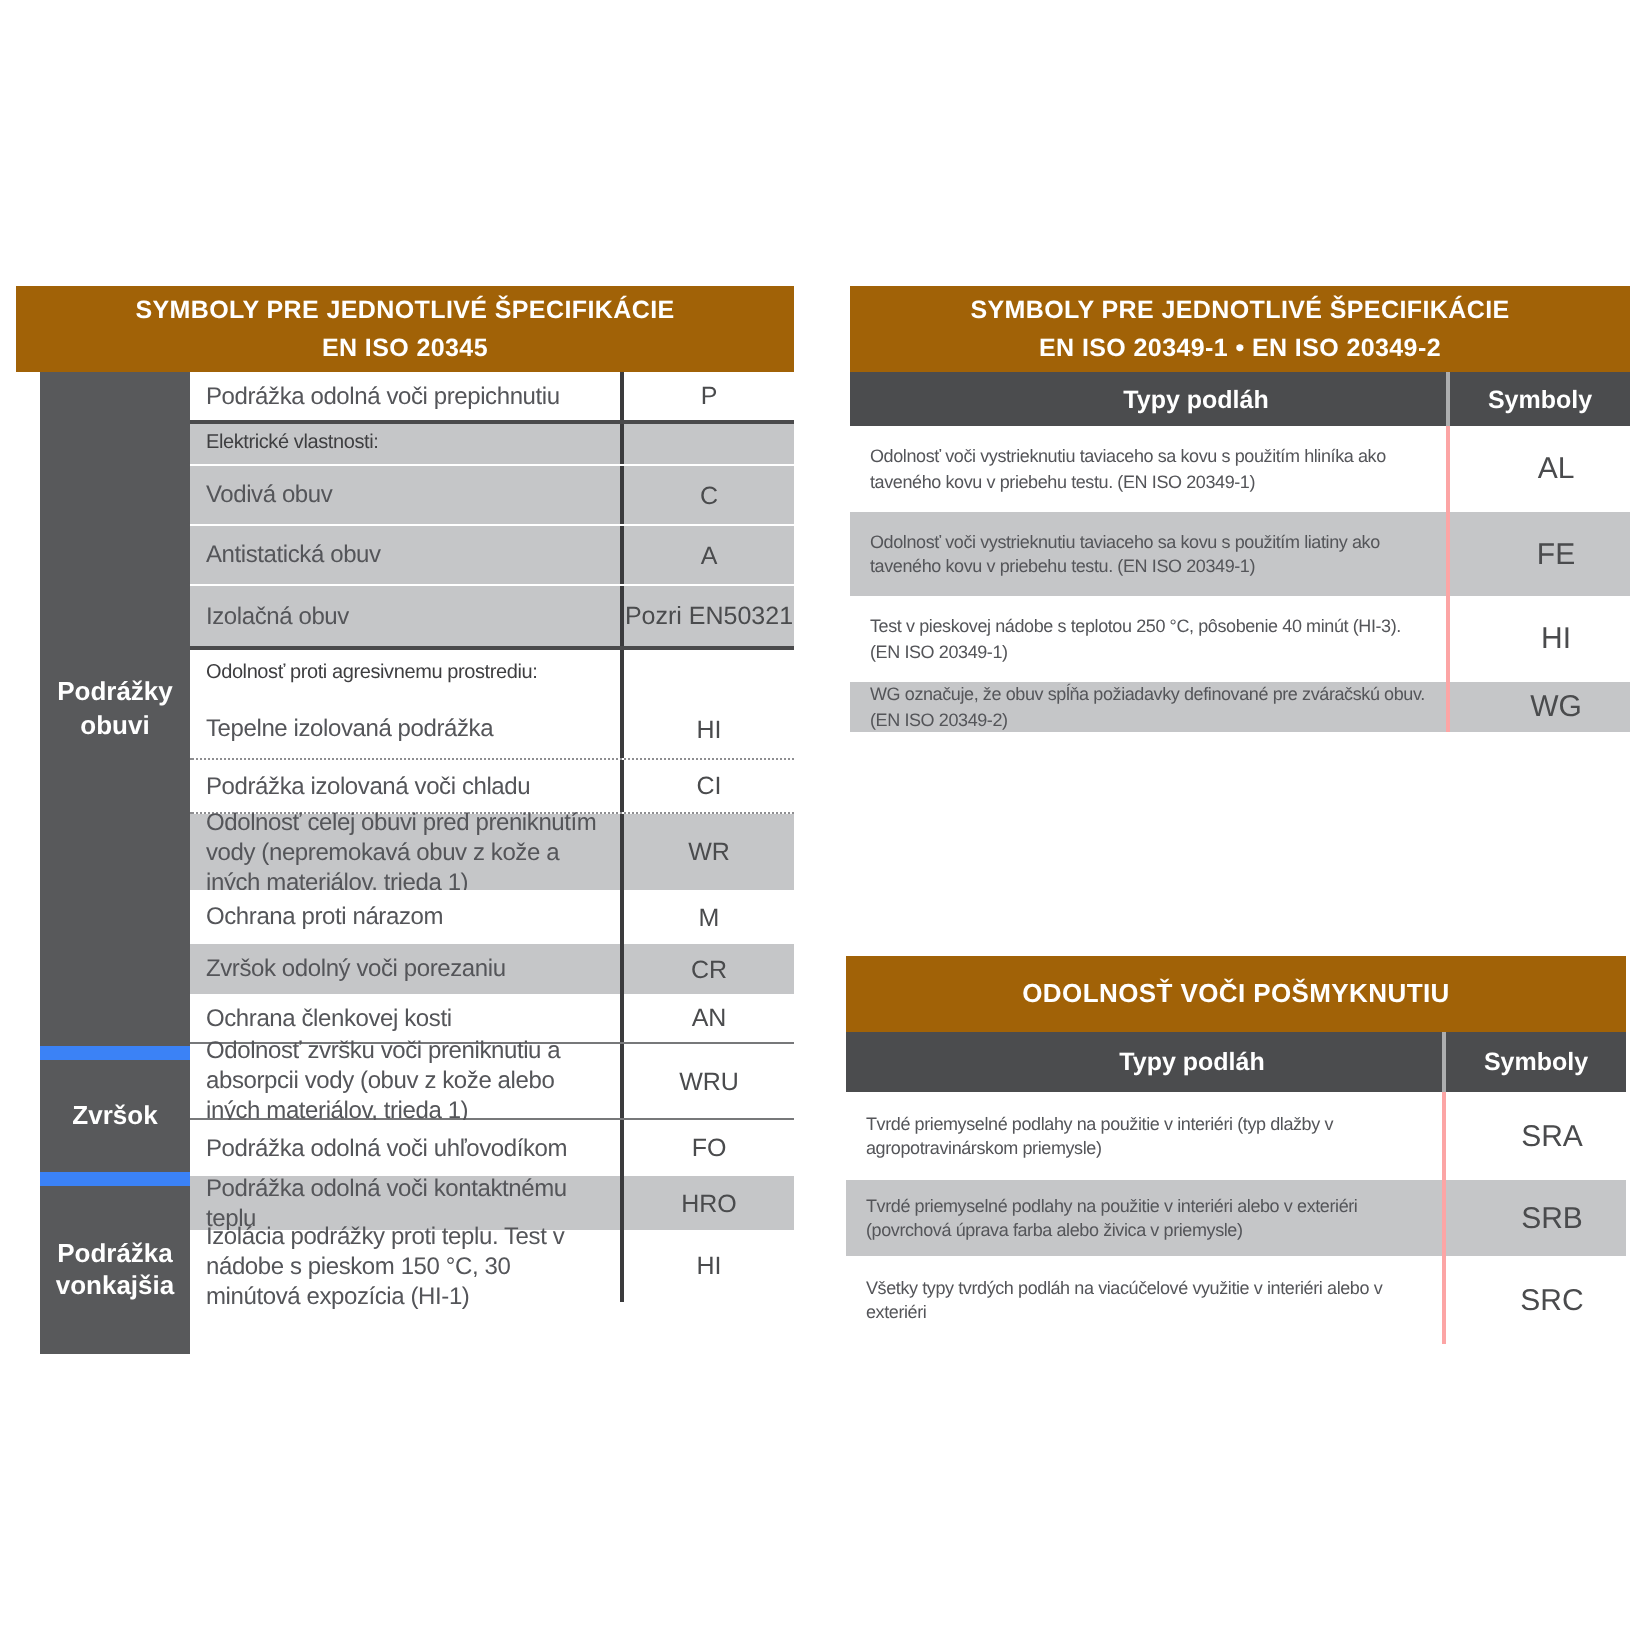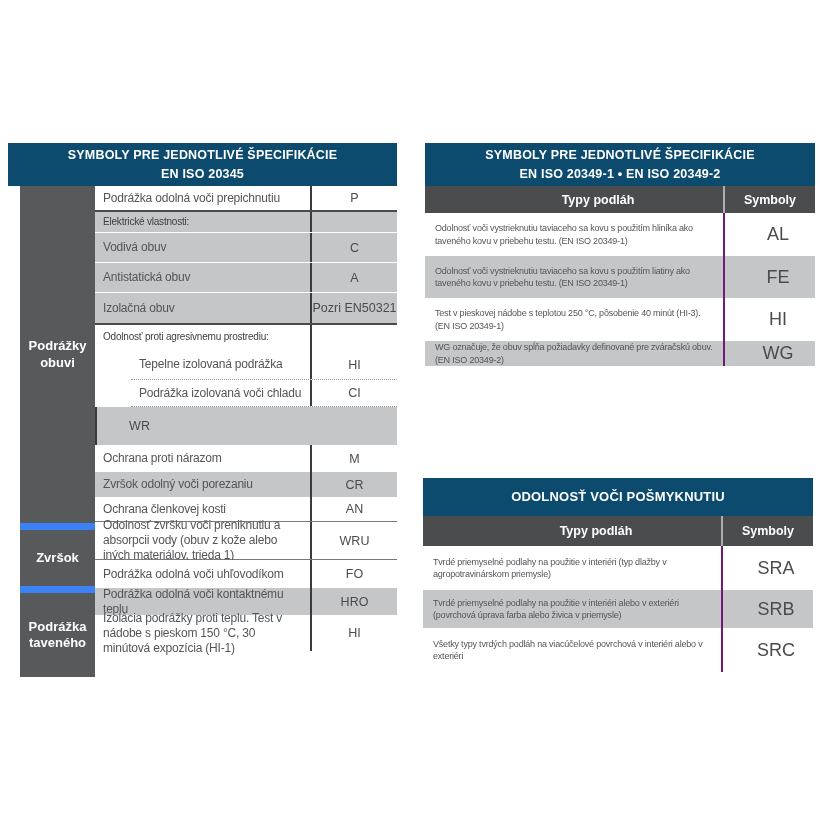--- a/index.html
+++ b/index.html
@@ -8,21 +8,21 @@
     font-family:"Liberation Sans","DejaVu Sans",sans-serif;
     -webkit-font-smoothing:antialiased;
   }
   *{box-sizing:border-box;}
   .tbl{position:absolute;}
   .tbl-left{left:8px;top:143px;width:389px;}
   .tbl-r1{left:425px;top:143px;width:390px;}
   .tbl-r2{left:423px;top:478px;width:390px;}
 
   .title{
-    background:#0c4a6e;color:#ffffff;text-align:center;
+    background:#a16207;color:#ffffff;text-align:center;
     font-weight:bold;font-size:12.5px;line-height:1.5;letter-spacing:0.2px;
     height:43px;display:flex;flex-direction:column;justify-content:center;
   }
   .title.single{height:38px;font-size:13px;}
 
   
   .lbody{display:flex;}
   .groups{width:87px;display:flex;flex-direction:column;}
   .gcell{
     background:#58595b;color:#ffffff;font-weight:bold;font-size:13px;line-height:1.25;
@@ -42,58 +42,58 @@
     width:87px;border-left:2px solid #3b3b3d;
     display:flex;align-items:center;justify-content:center;
     font-size:12.5px;color:#4a4b4d;letter-spacing:0;
   }
   .gray{background:#c5c6c8;}
   .white{background:#ffffff;}
   .hdr .desc{font-weight:normal;color:#3e3e40;font-size:10px;}
   .sep-dark{border-bottom:2px solid #4a4a4c;}
   .sep-mid{border-bottom:1px solid #77787a;}
   .sep-thinwhite{border-bottom:1px solid #ffffff;}
-  .sep-dot{border-bottom:1px dotted #8e8e91;margin-left:36px;}
+  .sep-dot{border-bottom:1px dotted #8e8e91;}
 
   
   .subhdr{
     background:#4b4c4e;color:#ffffff;font-weight:bold;font-size:12.5px;
     display:flex;height:27px;
   }
   .tbl-r2 .subhdr{height:30px;}
   .subhdr .c1{flex:1;display:flex;align-items:center;justify-content:center;margin-left:48px;}
   .subhdr .c2{
     width:92px;display:flex;align-items:center;justify-content:center;
     border-left:2px solid rgba(255,255,255,0.55);
   }
   .rrow{display:flex;}
   .rrow .desc{
     flex:1;display:flex;align-items:center;
     padding:3px 10px;
     font-size:9px;letter-spacing:-0.2px;line-height:1.35;color:#545559;
   }
   .rrow .sym{
-    width:92px;border-left:2px solid #701a75;
+    width:92px;border-left:2px solid #fca5a5;
     display:flex;align-items:center;justify-content:center;
-    font-size:18px;color:#4a4b4d;padding-left:16px;
+    font-size:15px;color:#4a4b4d;padding-left:16px;
   }
 </style>
 </head>
 <body>
 
 <section class="tbl tbl-left">
   <header class="title">
     <div>SYMBOLY PRE JEDNOTLIVÉ ŠPECIFIKÁCIE</div>
     <div>EN ISO 20345</div>
   </header>
   <div class="lbody">
     <div class="groups">
       <div class="gcell" style="height:337px">Podrážky obuvi</div>
       <div class="gcell gsep" style="height:63px">Zvršok</div>
-      <div class="gcell gsep" style="height:91px">Podrážka taveného</div>
+      <div class="gcell gsep" style="height:91px">Podrážka vonkajšia</div>
     </div>
     <div class="lrows">
       <div class="lrow white sep-dark" style="height:26px">
         <div class="desc">Podrážka odolná voči prepichnutiu</div>
         <div class="sym">P</div>
       </div>
       <div class="lrow gray hdr sep-thinwhite" style="height:21px">
         <div class="desc">Elektrické vlastnosti:</div>
         <div class="sym"></div>
       </div>
@@ -115,20 +115,21 @@
       </div>
       <div class="lrow white sep-dot" style="height:30px">
         <div class="desc">Tepelne izolovaná podrážka</div>
         <div class="sym">HI</div>
       </div>
       <div class="lrow white sep-dot" style="height:27px">
         <div class="desc">Podrážka izolovaná voči chladu</div>
         <div class="sym">CI</div>
       </div>
       <div class="lrow gray" style="height:38px">
+        <div class="desc">Odolnosť celej obuvi pred preniknutím vody (nepremokavá obuv z kože a iných materiálov, trieda 1)</div>
         <div class="sym">WR</div>
       </div>
       <div class="lrow white" style="height:27px">
         <div class="desc">Ochrana proti nárazom</div>
         <div class="sym">M</div>
       </div>
       <div class="lrow gray" style="height:25px">
         <div class="desc">Zvršok odolný voči porezaniu</div>
         <div class="sym">CR</div>
       </div>
@@ -193,16 +194,16 @@
   </div>
   <div class="rrow white" style="height:44px">
     <div class="desc">Tvrdé priemyselné podlahy na použitie v interiéri (typ dlažby v agropotravinárskom priemysle)</div>
     <div class="sym">SRA</div>
   </div>
   <div class="rrow gray" style="height:38px">
     <div class="desc">Tvrdé priemyselné podlahy na použitie v interiéri alebo v exteriéri (povrchová úprava farba alebo živica v priemysle)</div>
     <div class="sym">SRB</div>
   </div>
   <div class="rrow white" style="height:44px">
-    <div class="desc">Všetky typy tvrdých podláh na viacúčelové povrchová v interiéri alebo v exteriéri</div>
+    <div class="desc">Všetky typy tvrdých podláh na viacúčelové využitie v interiéri alebo v exteriéri</div>
     <div class="sym">SRC</div>
   </div>
 </section>
 
 </body></html>

